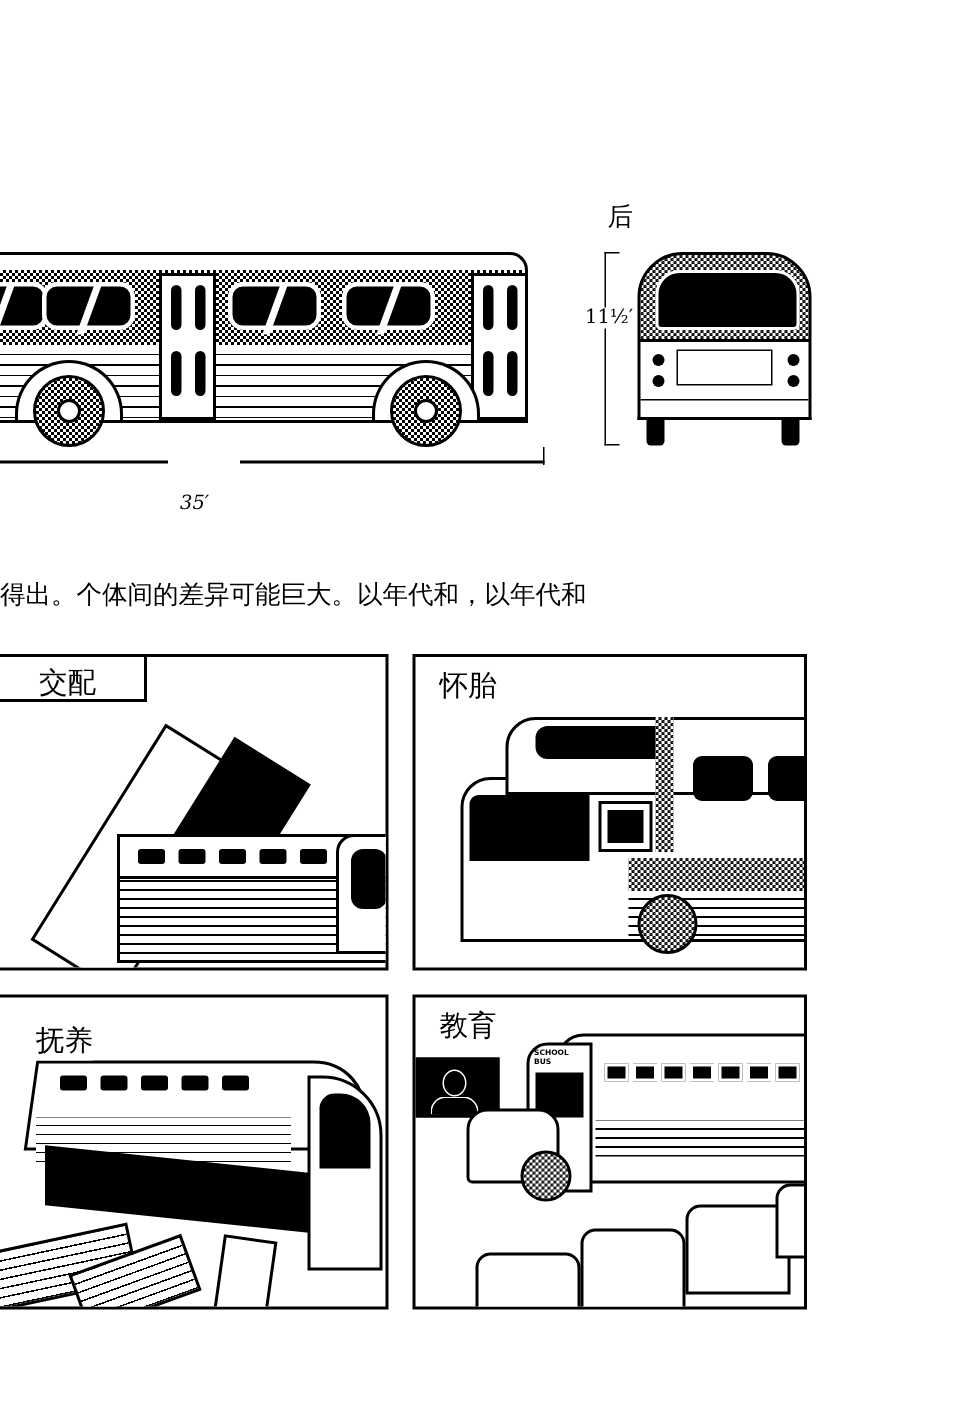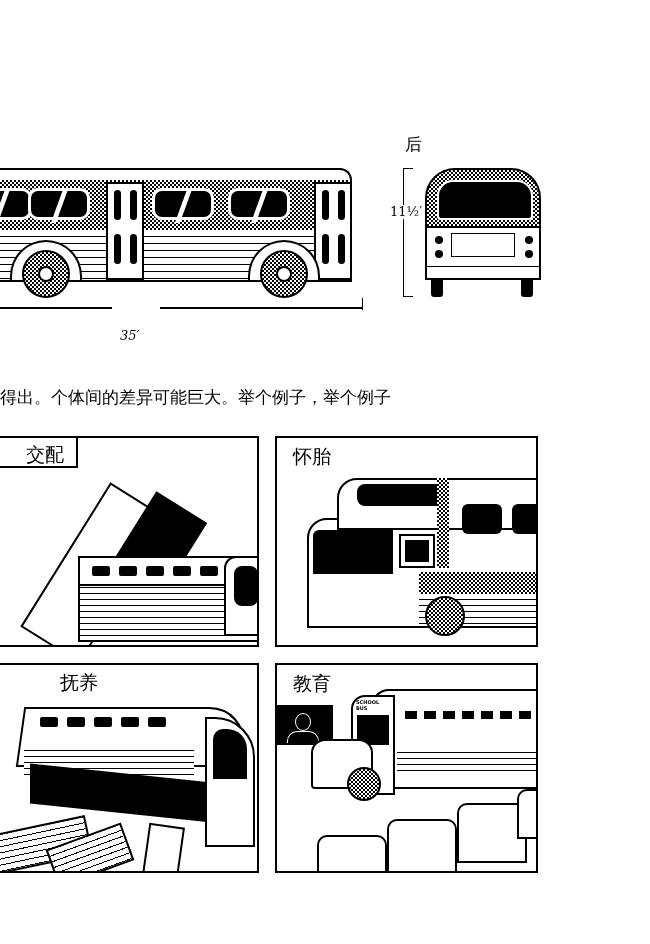--- a/index.html
+++ b/index.html
@@ -54,23 +54,23 @@
   #caption { left:0; top:340px; width:560px; font-size:17px; line-height:23px; white-space:pre; }
 
   
   .panel { position:absolute; border:2px solid #000; overflow:hidden; background:#fff; }
   #panel-mating { left:-2px; top:436px; width:261px; height:211px; }
   #panel-pregnancy { left:275px; top:436px; width:263px; height:211px; }
   #panel-raising { left:-2px; top:663px; width:261px; height:210px; }
   #panel-education { left:275px; top:663px; width:263px; height:210px; }
 
   .panel-label { position:absolute; font-size:19px; z-index:5; background:#fff; }
-  #panel-mating .panel-label { left:0; top:0; width:78px; height:30px; border-right:2px solid #000; border-bottom:2px solid #000; padding:4px 0 0 26px; }
+  #panel-mating .panel-label { left:0; top:0; width:98px; height:30px; border-right:2px solid #000; border-bottom:2px solid #000; padding:4px 0 0 26px; }
   #panel-pregnancy .panel-label { left:16px; top:6px; }
-  #panel-raising .panel-label { left:24px; top:5px;margin-left:36px; }
+  #panel-raising .panel-label { left:24px; top:16px; }
   #panel-education .panel-label { left:16px; top:6px; }
 
   .art { position:absolute; }
   .bus-box { position:absolute; border:2px solid #000; background:#fff; }
   .stripes { background:repeating-linear-gradient(#fff 0 5px, #000 5px 6px); }
   .black { background:#000; }
   .win-row { position:absolute; display:flex; gap:5px; }
   .win-row span { display:block; width:22px; height:14px; background:#000; border:2px solid #fff; border-radius:4px; }
 </style>
 </head>
@@ -126,21 +126,21 @@
     <div class="lamp" style="left:8px; top:22px;"></div>
     <div class="lamp" style="left:98px; top:8px;"></div>
     <div class="lamp" style="left:98px; top:22px;"></div>
   </div>
   <div class="bumper"></div>
   <div class="tire" style="left:6px;"></div>
   <div class="tire" style="left:96px;"></div>
 </div>
 
 <div id="caption" class="abs">
-  <div>得出。个体间的差异可能巨大。举个例子，举个例子</div>
+  <div>得出。个体间的差异可能巨大。以年代和，以年代和</div>
   <div>九百磅，亦可重达40000磅！ ）</div>
 </div>
 
 <div id="panel-mating" class="panel">
   <div class="panel-label">交配</div>
   <div class="art" style="left:20px; top:40px; width:200px; height:150px;">
     <div class="bus-box checker" style="left:40px; top:10px; width:70px; height:170px; transform:rotate(32deg); transform-origin:center;"></div>
     <div class="bus-box black" style="left:100px; top:20px; width:60px; height:120px; transform:rotate(32deg); border:none;"></div>
   </div>
   <div class="art" style="left:78px; top:118px; width:190px; height:90px;">

